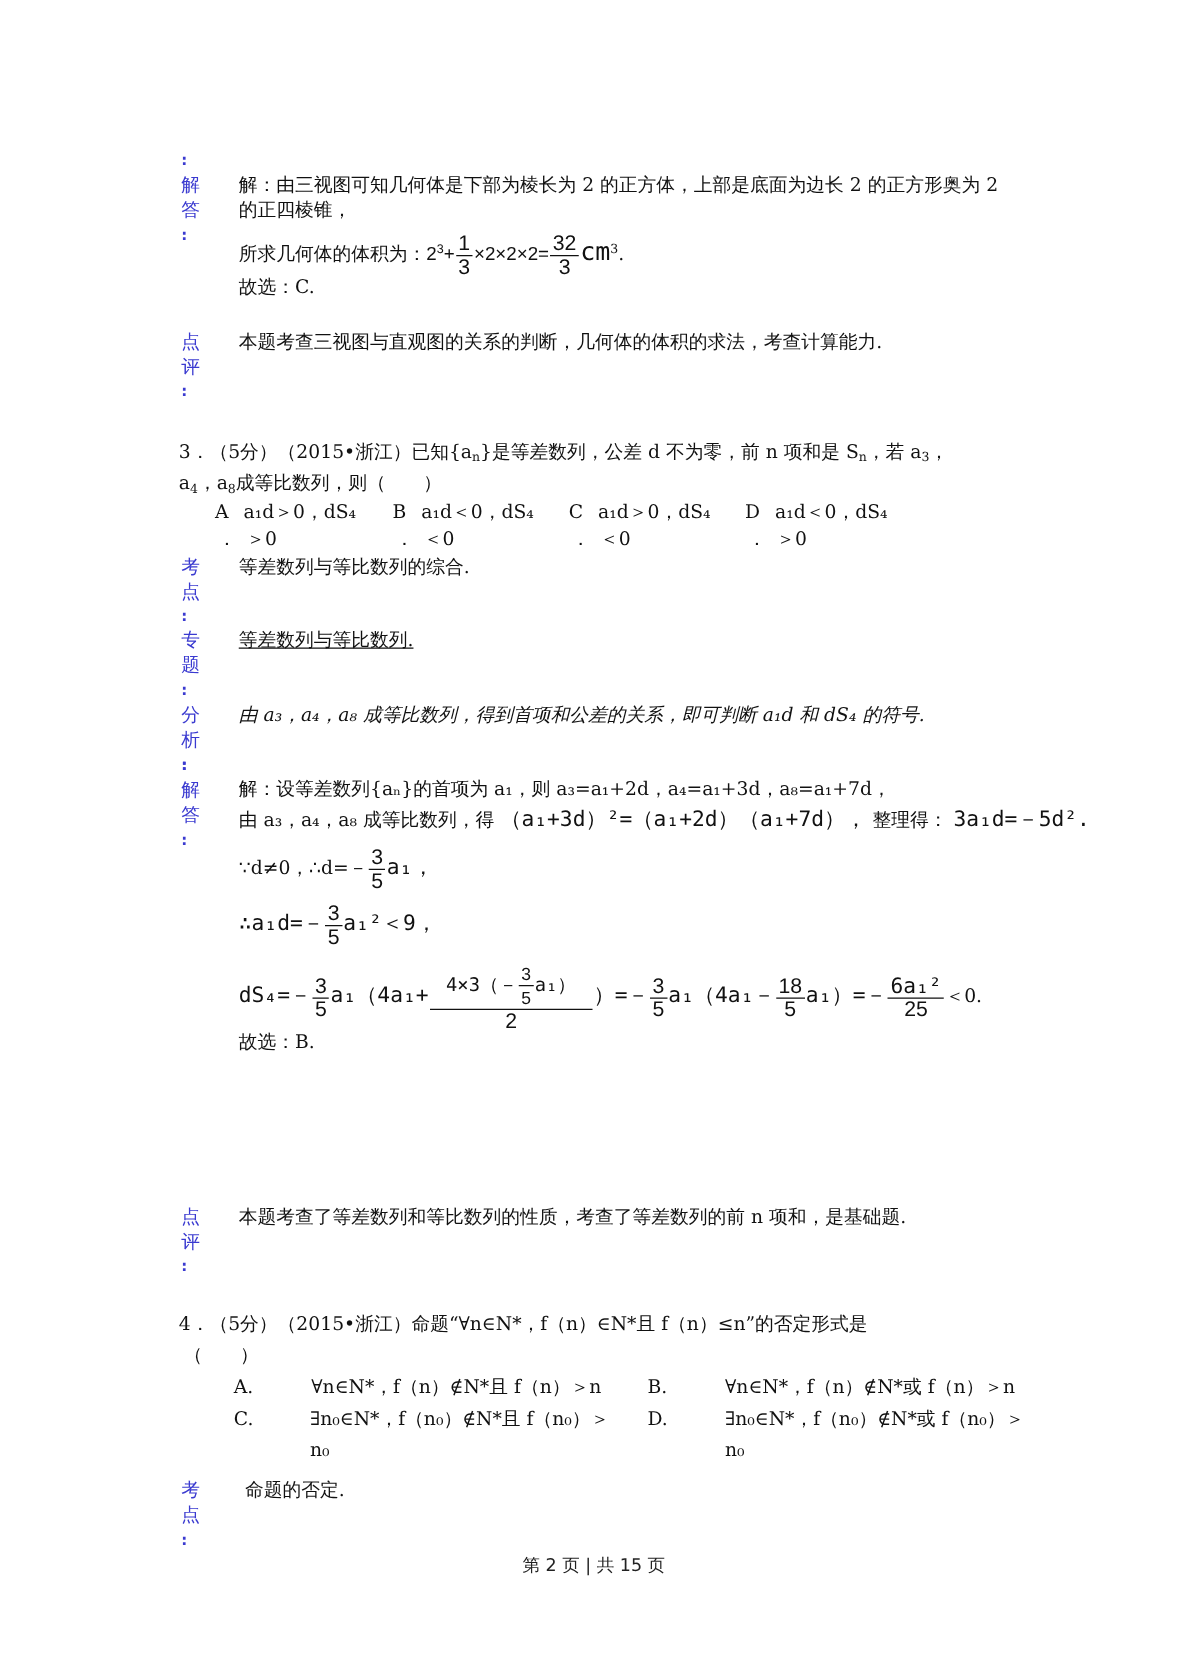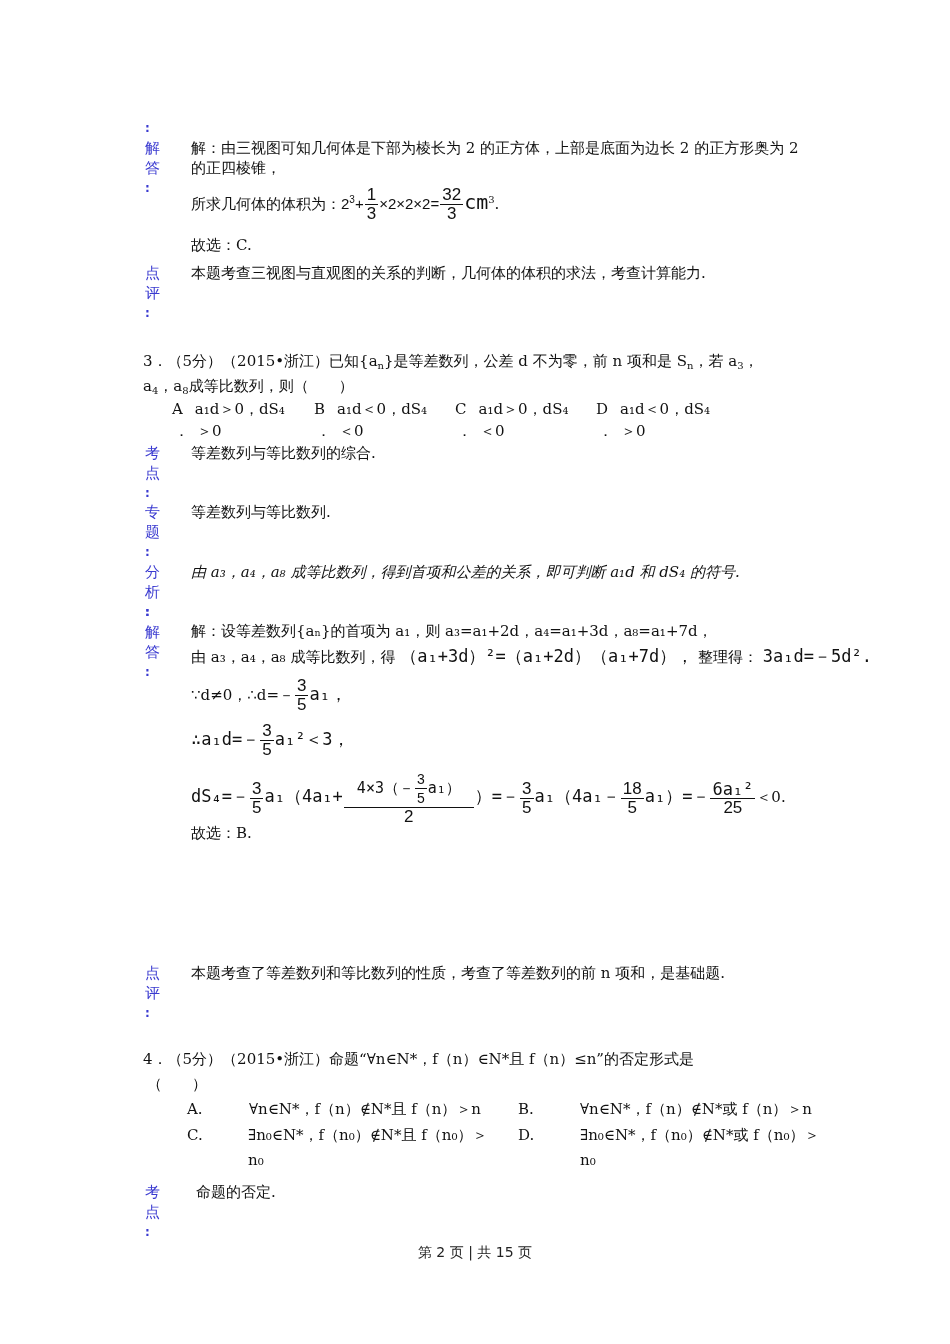--- a/index.html
+++ b/index.html
@@ -29,21 +29,21 @@
   <span class="colon">:</span>
   <span>解</span>
   <span>答</span>
   <span class="colon">:</span>
 </div>
 <div class="txt" style="top:138px; left:191px;">解：由三视图可知几何体是下部为棱长为 2 的正方体，上部是底面为边长 2 的正方形奥为 2</div>
 <div class="txt" style="top:158px; left:191px;">的正四棱锥，</div>
 <div class="txt" style="top:186px; left:191px;">
   <span>所求几何体的体积为：</span><span style="font-family:'Liberation Sans',sans-serif;"><span>2</span><sup>3</sup><span>+</span></span><span class="frac"><span class="n">1</span><span class="d">3</span></span><span style="font-family:'Liberation Sans',sans-serif;">×2×2×2=</span><span class="frac"><span class="n">32</span><span class="d">3</span></span><span class="mono">cm</span><sup>3</sup><span>.</span>
 </div>
-<div class="txt" style="top:219px; left:191px;margin-top:16px;">故选：C.</div>
+<div class="txt" style="top:219px; left:191px;">故选：C.</div>
 
 <div class="lbl" style="top:263px;">
   <span>点</span>
   <span>评</span>
   <span class="colon">:</span>
 </div>
 <div class="txt" style="top:263px; left:191px;">本题考查三视图与直观图的关系的判断，几何体的体积的求法，考查计算能力.</div>
 
 <div class="txt" style="top:351px; left:143px;text-align:right;">
   <span>3．（5分）（2015•浙江）已知{a</span><sub>n</sub><span>}是等差数列，公差 d 不为零，前 n 项和是 S</span><sub>n</sub><span>，若 a</span><sub>3</sub><span>，</span>
@@ -79,21 +79,21 @@
   <span>点</span>
   <span class="colon">:</span>
 </div>
 <div class="txt" style="top:443px; left:191px;">等差数列与等比数列的综合.</div>
 
 <div class="lbl" style="top:502px;">
   <span>专</span>
   <span>题</span>
   <span class="colon">:</span>
 </div>
-<div class="txt" style="top:502px; left:191px;">等差数列与等比数列.</div>
+<div class="txt" style="top:502px; left:191px;text-decoration:underline;">等差数列与等比数列.</div>
 
 <div class="lbl" style="top:562px;">
   <span>分</span>
   <span>析</span>
   <span class="colon">:</span>
 </div>
 <div class="txt" style="top:562px; left:191px;font-style:italic;">由 a₃，a₄，a₈ 成等比数列，得到首项和公差的关系，即可判断 a₁d 和 dS₄ 的符号.</div>
 
 <div class="lbl" style="top:602px;">
   <span class="colon">:</span>
@@ -105,21 +105,21 @@
 <div class="txt" style="top:646px; left:191px;">
   <span>由 a₃，a₄，a₈ 成等比数列，得</span>
   <span class="mono big">（a₁+3d）²=（a₁+2d）（a₁+7d），</span>
   <span>整理得：</span>
   <span class="mono big">3a₁d=－5d².</span>
 </div>
 <div class="txt" style="top:677px; left:191px;">
   <span>∵d≠0，∴d=－</span><span class="frac"><span class="n">3</span><span class="d">5</span></span><span class="mono big">a₁，</span>
 </div>
 <div class="txt" style="top:722px; left:191px;">
-  <span class="mono big">∴a₁d=－</span><span class="frac"><span class="n">3</span><span class="d">5</span></span><span class="mono big">a₁²＜3，</span>
+  <span class="mono big">∴a₁d=－</span><span class="frac"><span class="n">3</span><span class="d">5</span></span><span class="mono big">a₁²＜9，</span>
 </div>
 
 <div class="txt" style="top:770px; left:191px; line-height:24px;">
   <span class="mono big">dS₄=－</span><span class="frac"><span class="n">3</span><span class="d">5</span></span><span class="mono big">a₁（4a₁+</span><span class="frac" style="min-width:130px;"><span class="n mono" style="font-size:15px;"><span>4×3（－</span><span class="frac" style="font-size:13px;"><span class="n" style="font-size:14px;">3</span><span class="d" style="font-size:14px;">5</span></span><span>a₁）</span></span><span class="d">2</span></span><span class="mono big">）=－</span><span class="frac"><span class="n">3</span><span class="d">5</span></span><span class="mono big">a₁（4a₁－</span><span class="frac"><span class="n">18</span><span class="d">5</span></span><span class="mono big">a₁）=－</span><span class="frac"><span class="n mono">6a₁²</span><span class="d">25</span></span><span>＜0.</span>
 </div>
 <div class="txt" style="top:823px; left:191px;">故选：B.</div>
 
 <div class="lbl" style="top:963px;">
   <span>点</span>
   <span>评</span>

